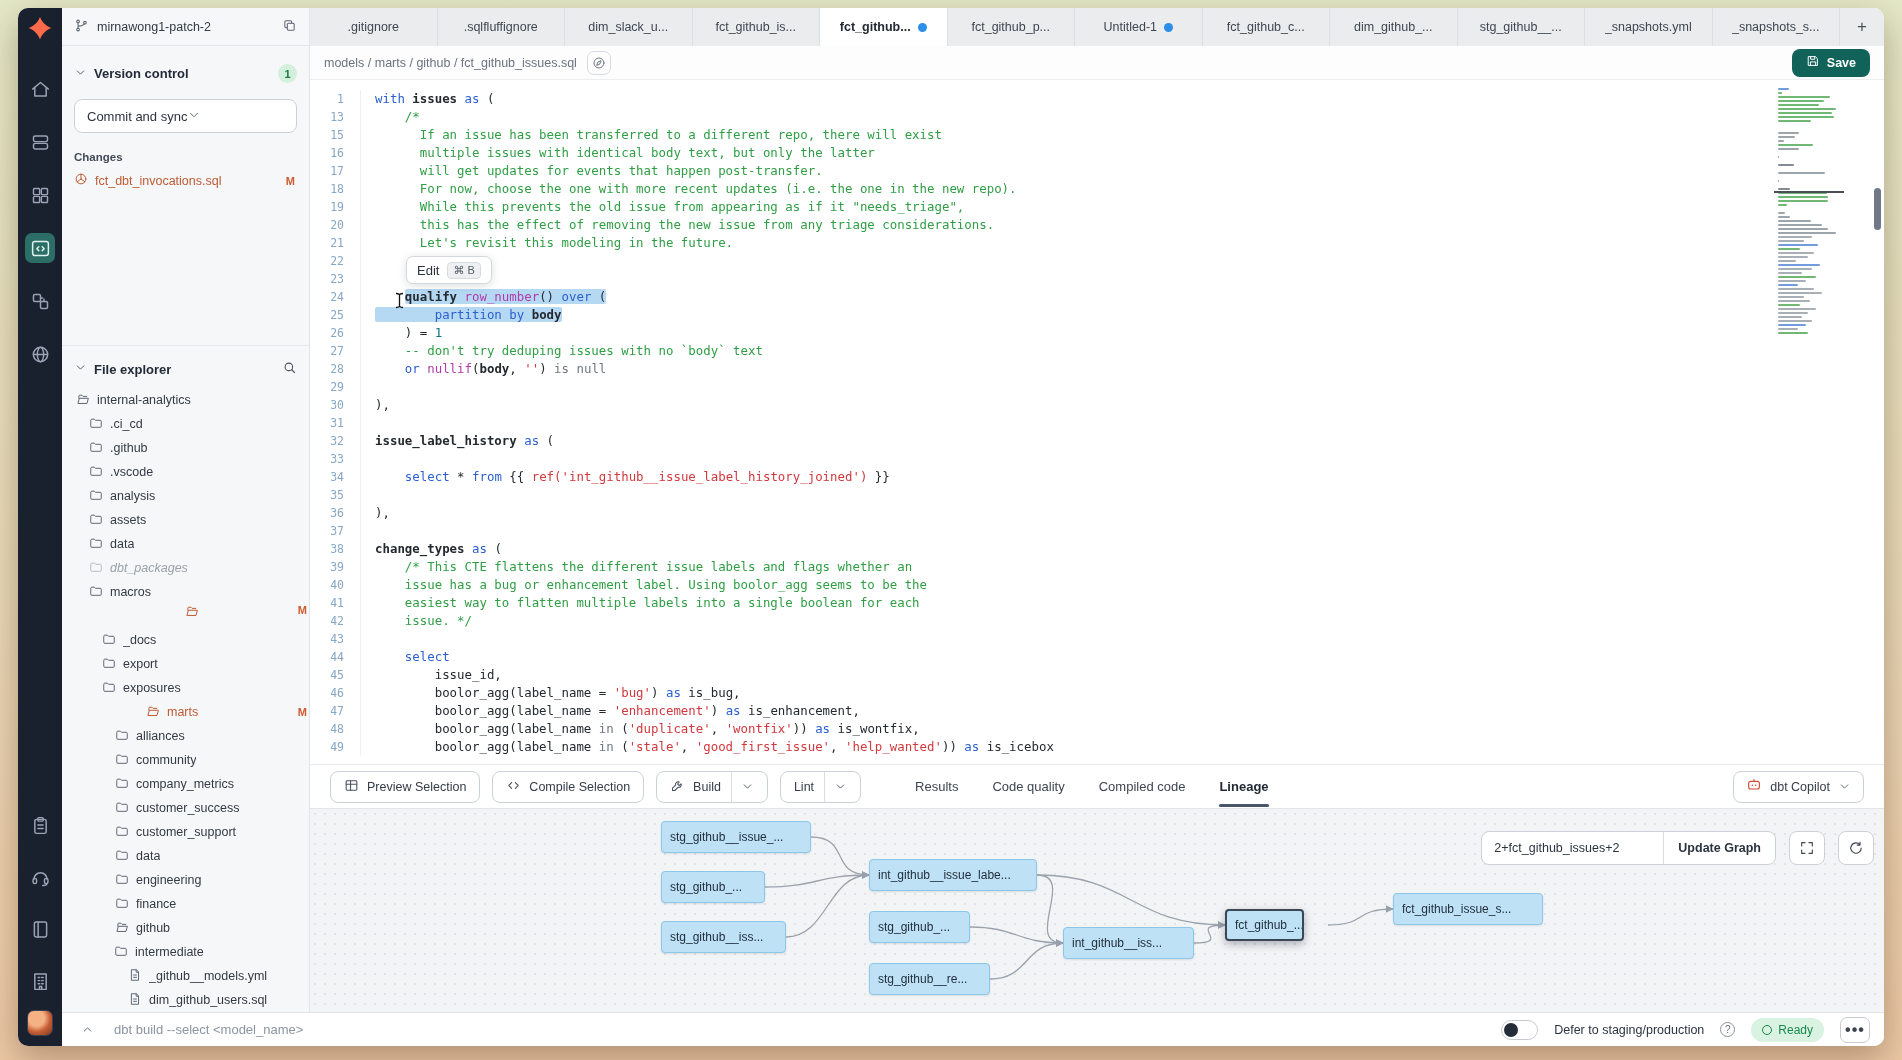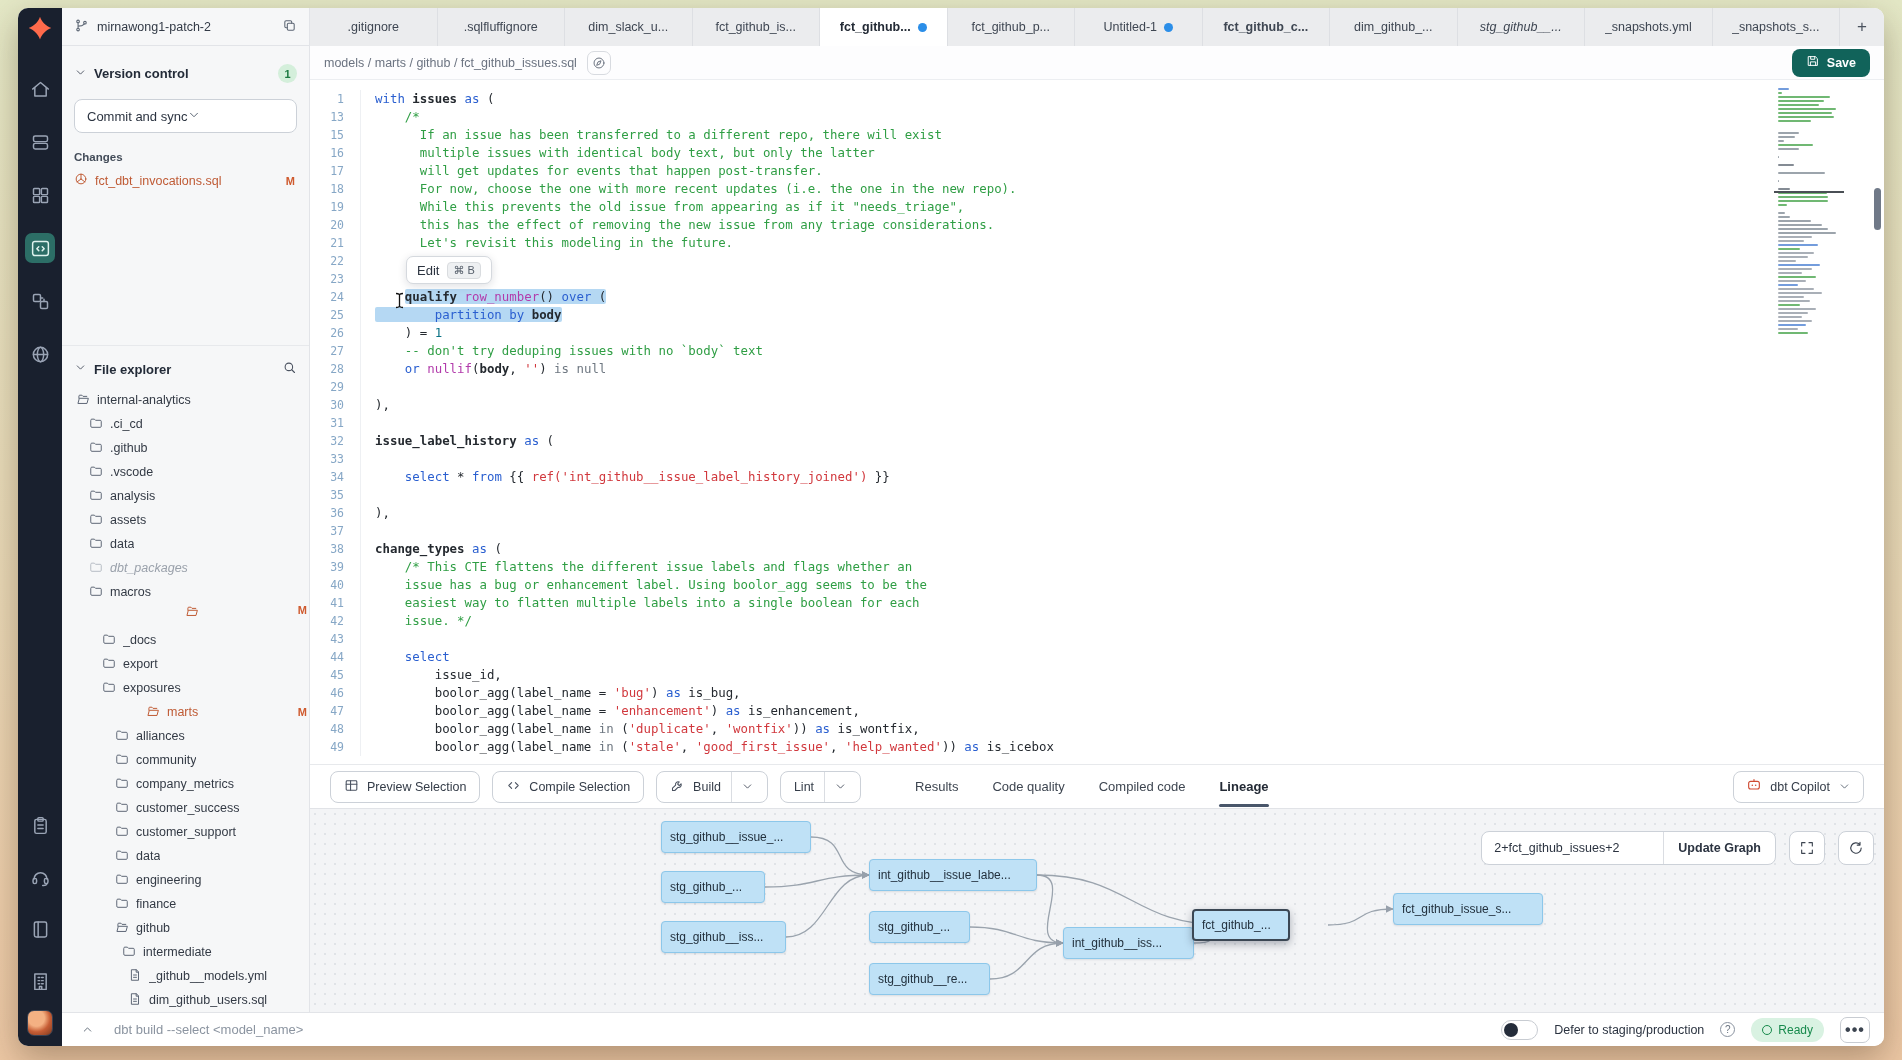--- a/index.html
+++ b/index.html
@@ -248,27 +248,27 @@
             <span class="dot"></span>
           </div>
           <div class="tab">
             <span style="overflow: hidden; text-overflow: ellipsis;">fct_github_p...</span>
           </div>
           <div class="tab">
             <span style="overflow: hidden; text-overflow: ellipsis;">Untitled-1</span>
             <span class="dot"></span>
           </div>
           <div class="tab">
-            <span style="overflow: hidden; text-overflow: ellipsis; font-weight: bold;">fct_github_c...</span>
+            <span style="overflow: hidden; text-overflow: ellipsis;">fct_github_c...</span>
           </div>
           <div class="tab">
             <span style="overflow: hidden; text-overflow: ellipsis;">dim_github_...</span>
           </div>
           <div class="tab">
-            <span style="overflow: hidden; text-overflow: ellipsis; font-style: italic;">stg_github__...</span>
+            <span style="overflow: hidden; text-overflow: ellipsis;">stg_github__...</span>
           </div>
           <div class="tab">
             <span style="overflow: hidden; text-overflow: ellipsis;">_snapshots.yml</span>
           </div>
           <div class="tab">
             <span style="overflow: hidden; text-overflow: ellipsis;">_snapshots_s...</span>
           </div>
           <div class="tab-add">+</div>
         </div>
     </div>
@@ -451,21 +451,21 @@
                   </svg></span>
                 <span class="lbl">finance</span>
               </div>
               <div class="tree-row" style="padding-left: 53px;">
                 <span><svg style="width:14px;height:14px" viewBox="0 0 24 24" fill="none" stroke="currentColor" stroke-width="1.7" stroke-linecap="round" stroke-linejoin="round">
                     <path d="M3.5 19l2.2-8.2h15.5L19 19z"></path>
                     <path d="M5 10.8V7a1.5 1.5 0 0 1 1.5-1.5h3.6l2 2h6.4"></path>
                   </svg></span>
                 <span class="lbl">github</span>
               </div>
-              <div class="tree-row" style="padding-left: 52px; margin-left: 8px;">
+              <div class="tree-row" style="padding-left: 52px;">
                 <span><svg style="width:14px;height:14px" viewBox="0 0 24 24" fill="none" stroke="currentColor" stroke-width="1.7" stroke-linecap="round" stroke-linejoin="round">
                     <path d="M3 7.2A1.8 1.8 0 0 1 4.8 5.4h4.4l2 2h8A1.8 1.8 0 0 1 21 9.2v8.4a1.8 1.8 0 0 1-1.8 1.8H4.8A1.8 1.8 0 0 1 3 17.6z"></path>
                   </svg></span>
                 <span class="lbl">intermediate</span>
               </div>
               <div class="tree-row" style="padding-left: 66px;">
                 <span><svg style="width:14px;height:14px" viewBox="0 0 24 24" fill="none" stroke="currentColor" stroke-width="1.7" stroke-linecap="round" stroke-linejoin="round">
                     <path d="M6.5 3h8l3.5 3.8V21h-11.5z"></path>
                     <path d="M14 3v4.2h4"></path>
                     <path d="M9.5 12h5M9.5 16h5"></path>
@@ -690,21 +690,21 @@
               <path d="M1018 116 C1058 116, 1043 100, 1083 100" stroke="#9aa3ad" stroke-width="1.3" fill="none" marker-end="url(#arr)"></path>
             </svg>
           <div id="lin-nodes">
               <div class="node" style="left: 351px; top: 12px; width: 150px;">stg_github__issue_...</div>
               <div class="node" style="left: 351px; top: 62px; width: 104px;">stg_github_...</div>
               <div class="node" style="left: 351px; top: 112px; width: 125px;">stg_github__iss...</div>
               <div class="node" style="left: 559px; top: 50px; width: 168px;">int_github__issue_labe...</div>
               <div class="node" style="left: 559px; top: 102px; width: 101px;">stg_github_...</div>
               <div class="node" style="left: 559px; top: 154px; width: 121px;">stg_github__re...</div>
               <div class="node" style="left: 753px; top: 118px; width: 131px;">int_github__iss...</div>
-              <div class="node selected" style="left: 882px; top: 100px; width: 98px; text-align: center;">fct_github_...</div>
+              <div class="node selected" style="left: 915px; top: 100px; width: 79px; text-align: center;">fct_github_...</div>
               <div class="node" style="left: 1083px; top: 84px; width: 150px;">fct_github_issue_s...</div>
             </div>
           <div class="lin-ctrl">
             <div class="sel-group">
               <div class="sel-input">2+fct_github_issues+2</div>
               <div class="upd-btn">Update Graph</div>
             </div>
             <div class="sq-btn" id="ic-full">
                 <svg style="width:16px;height:16px" viewBox="0 0 24 24" fill="none" stroke="currentColor" stroke-width="1.7" stroke-linecap="round" stroke-linejoin="round">
                   <path d="M4 9V4h5M15 4h5v5M20 15v5h-5M9 20H4v-5"></path>

